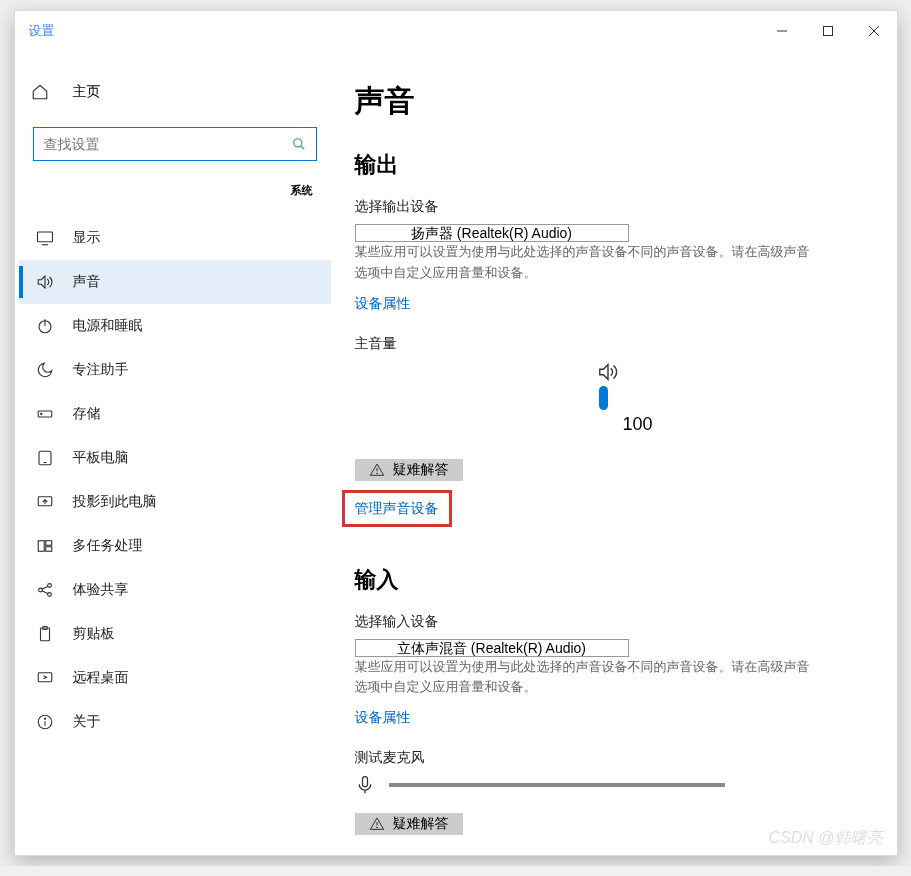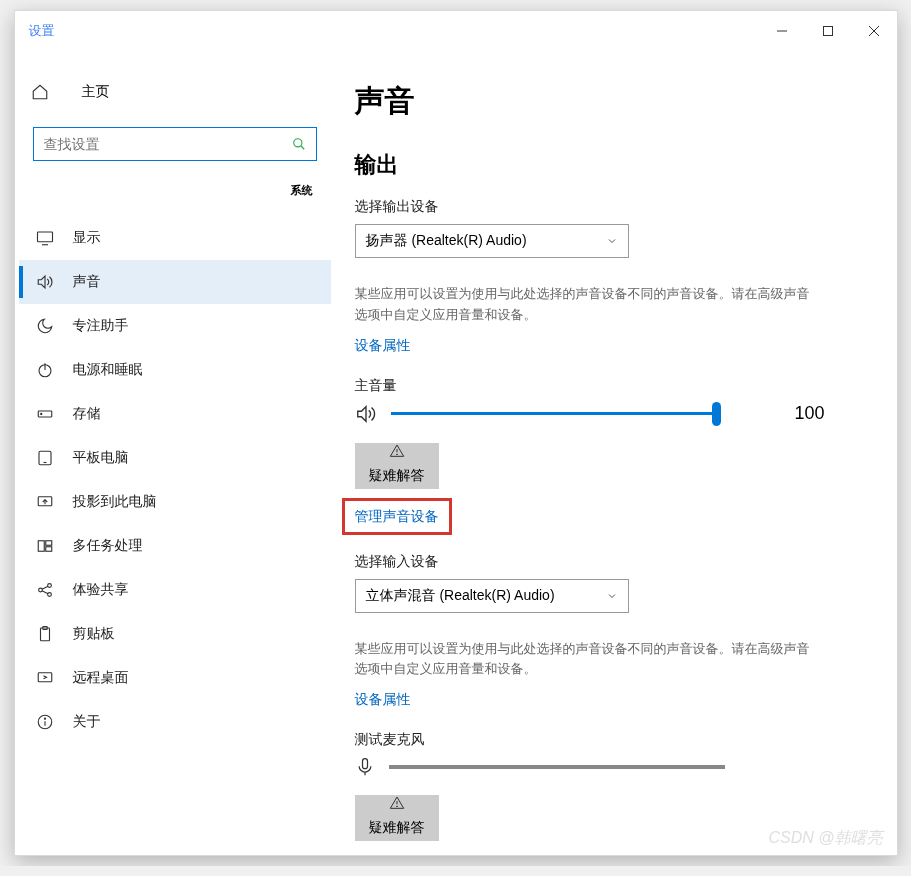--- a/index.html
+++ b/index.html
@@ -3,46 +3,46 @@
 <meta charset="utf-8">
 <style>
   * { margin: 0; padding: 0; box-sizing: border-box; font-family: "Microsoft YaHei", "Segoe UI", sans-serif; }
   body { background: #f0f0f0; display: flex; justify-content: center; padding: 10px; }
   .window { width: 884px; height: 846px; background: #fff; border: 1px solid rgba(0,0,0,0.15); box-shadow: 0 6px 20px rgba(0,0,0,0.25); position: relative; overflow: hidden; }
   .titlebar { height: 40px; display: flex; align-items: center; padding-left: 14px; font-size: 13px; color: #3b82f6; }
   .titlebar .controls { margin-left: auto; display: flex; }
   .titlebar .ctrl { width: 46px; height: 40px; display: flex; align-items: center; justify-content: center; font-size: 11px; color: #333; cursor: default; }
   .body { display: flex; height: calc(100% - 40px); }
   .sidebar { width: 320px; padding: 0 4px; flex-shrink: 0; }
-  .home-row { display: flex; align-items: center; height: 42px; padding-left: 12px; gap: 33px; font-size: 14px; margin-top: 20px; margin-bottom: 14px; cursor: default; }
+  .home-row { display: flex; align-items: center; height: 42px; padding-left: 12px; gap: 24px; font-size: 14px; margin-top: 20px; margin-bottom: 14px; cursor: default; }
   .search { margin: 0 14px 22px 14px; height: 34px; border: 1px solid #0078d7; display: flex; align-items: center; padding: 0 10px; }
   .search input { border: none; outline: none; flex: 1; font-size: 14px; background: transparent; }
   .search .sicon { color: #4a6; font-size: 14px; }
   .cat { font-size: 11px; font-weight: 600; padding: 0 18px; margin-bottom: 18px; text-align: right; }
   .nav { list-style: none; }
   .nav-item { height: 44px; display: flex; align-items: center; padding-left: 16px; gap: 18px; font-size: 14px; color: #222; cursor: default; position: relative; }
   .nav-item.selected { background: #e4eef8; }
   .nav-item.selected::before { content: ""; position: absolute; left: 0; top: 6px; bottom: 6px; width: 4px; background: #0078d7; }
   .nav-item .nicon { width: 20px; height: 20px; display: flex; align-items: center; justify-content: center; color: #333; flex-shrink: 0; }
   .content { flex: 1; padding: 30px 36px 0 20px; overflow: hidden; }
   .content h1 { font-size: 30px; font-weight: 600; margin-bottom: 28px; }
   .content h2 { font-size: 22px; font-weight: 600; margin-bottom: 18px; }
   .label { font-size: 14px; color: #222; margin-bottom: 8px; }
-  .select { width: 274px; height: 34px; border: 1px solid #999; display: flex; align-items: center; padding: 0 10px; font-size: 14px; justify-content: space-between; cursor: default; margin-bottom: 26px; }
+  .select { width: 274px; height: 18px; border: 1px solid #999; display: flex; align-items: center; padding: 0 10px; font-size: 14px; justify-content: space-between; cursor: default; margin-bottom: 0; flex-direction: column; }
   .select .chev { font-size: 12px; color: #555; }
   .desc { font-size: 13px; color: #666; line-height: 1.6; max-width: 460px; margin-bottom: 10px; }
   .link { font-size: 14px; color: #0067c0; margin-bottom: 22px; display: inline-block; cursor: default; }
   .highlight { border: 3px solid #d4372f; padding: 6px 10px; margin: -9px -13px 18px -13px; display: inline-block; }
-  .slider-row { display: flex; align-items: center; gap: 14px; margin-bottom: 18px; }
+  .slider-row { display: flex; align-items: center; gap: 14px; margin-bottom: 24px; flex-direction: column; }
   .slider-row .spk { flex-shrink: 0; }
   .slider { flex: 1; height: 20px; display: flex; align-items: center; position: relative; max-width: 330px; }
   .slider .track { height: 3px; background: #0078d7; width: 100%; }
   .slider .thumb { position: absolute; right: 0; width: 9px; height: 24px; background: #0078d7; border-radius: 5px; }
   .volval { font-size: 18px; margin-left: 60px; }
-  .tbtn { height: 46px; padding: 0 14px; background: #ccc; border: none; display: inline-flex; align-items: center; gap: 8px; font-size: 14px; cursor: default; margin-bottom: 18px; flex-direction: column; }
+  .tbtn { height: 22px; padding: 0 14px; background: #ccc; border: none; display: inline-flex; align-items: center; gap: 8px; font-size: 14px; cursor: default; margin-bottom: 18px; }
   .mic-row { display: flex; align-items: center; gap: 14px; margin-bottom: 18px; max-width: 370px; }
   .mic-track { flex: 1; height: 4px; background: #888; }
   svg { display: block; }
   .watermark { position: absolute; right: 14px; bottom: 6px; color: rgba(200,200,200,0.6); font-size: 16px; font-style: italic; pointer-events: none; margin-top: 42px; }
 </style>
 </head>
 <body>
 
 <div class="window">
   <div class="titlebar">
@@ -103,33 +103,33 @@
                 <polygon points="3 9 7 9 12 4 12 20 7 15 3 15"></polygon>
                 <path d="M15 8 a5 5 0 0 1 0 8"></path>
                 <path d="M18 5 a9 9 0 0 1 0 14"></path>
               </svg>
             </span>
             <span>声音</span>
           </li>
           <li class="nav-item">
             <span class="nicon">
               <svg width="18" height="18" viewBox="0 0 24 24" fill="none" stroke="#333" stroke-width="1.5">
-                <path d="M21 13 A9 9 0 1 1 11 3 A7 7 0 0 0 21 13 Z"></path>
-              </svg>
-            </span>
-            <span>专注助手</span>
-          </li>
-          <li class="nav-item">
-            <span class="nicon">
-              <svg width="18" height="18" viewBox="0 0 24 24" fill="none" stroke="#333" stroke-width="1.5">
                 <circle cx="12" cy="13" r="8"></circle>
                 <line x1="12" y1="3" x2="12" y2="12"></line>
               </svg>
             </span>
             <span>电源和睡眠</span>
+          </li>
+          <li class="nav-item">
+            <span class="nicon">
+              <svg width="18" height="18" viewBox="0 0 24 24" fill="none" stroke="#333" stroke-width="1.5">
+                <path d="M21 13 A9 9 0 1 1 11 3 A7 7 0 0 0 21 13 Z"></path>
+              </svg>
+            </span>
+            <span>专注助手</span>
           </li>
           <li class="nav-item">
             <span class="nicon">
               <svg width="18" height="18" viewBox="0 0 24 24" fill="none" stroke="#333" stroke-width="1.5">
                 <rect x="3" y="8" width="18" height="8" rx="1"></rect>
                 <circle cx="7" cy="12" r="0.8" fill="#333"></circle>
               </svg>
             </span>
             <span>存储</span>
           </li>
@@ -243,20 +243,21 @@
             <line x1="12" y1="9" x2="12" y2="14"></line>
             <circle cx="12" cy="17" r="0.6" fill="#333"></circle>
           </svg>
         <span>疑难解答</span>
       </button>
       <br>
       <span class="highlight">
         <a class="link" style="margin-bottom:0">管理声音设备</a>
       </span>
 
+      <h2 style="margin-top:20px">输入</h2>
       <div class="label">选择输入设备</div>
       <div class="select">
         <span>立体声混音 (Realtek(R) Audio)</span>
         <span class="chev">
             <svg width="12" height="12" viewBox="0 0 24 24" fill="none" stroke="#555" stroke-width="2">
               <polyline points="6 9 12 15 18 9"></polyline>
             </svg>
           </span>
       </div>
       <p class="desc">某些应用可以设置为使用与此处选择的声音设备不同的声音设备。请在高级声音选项中自定义应用音量和设备。</p>

